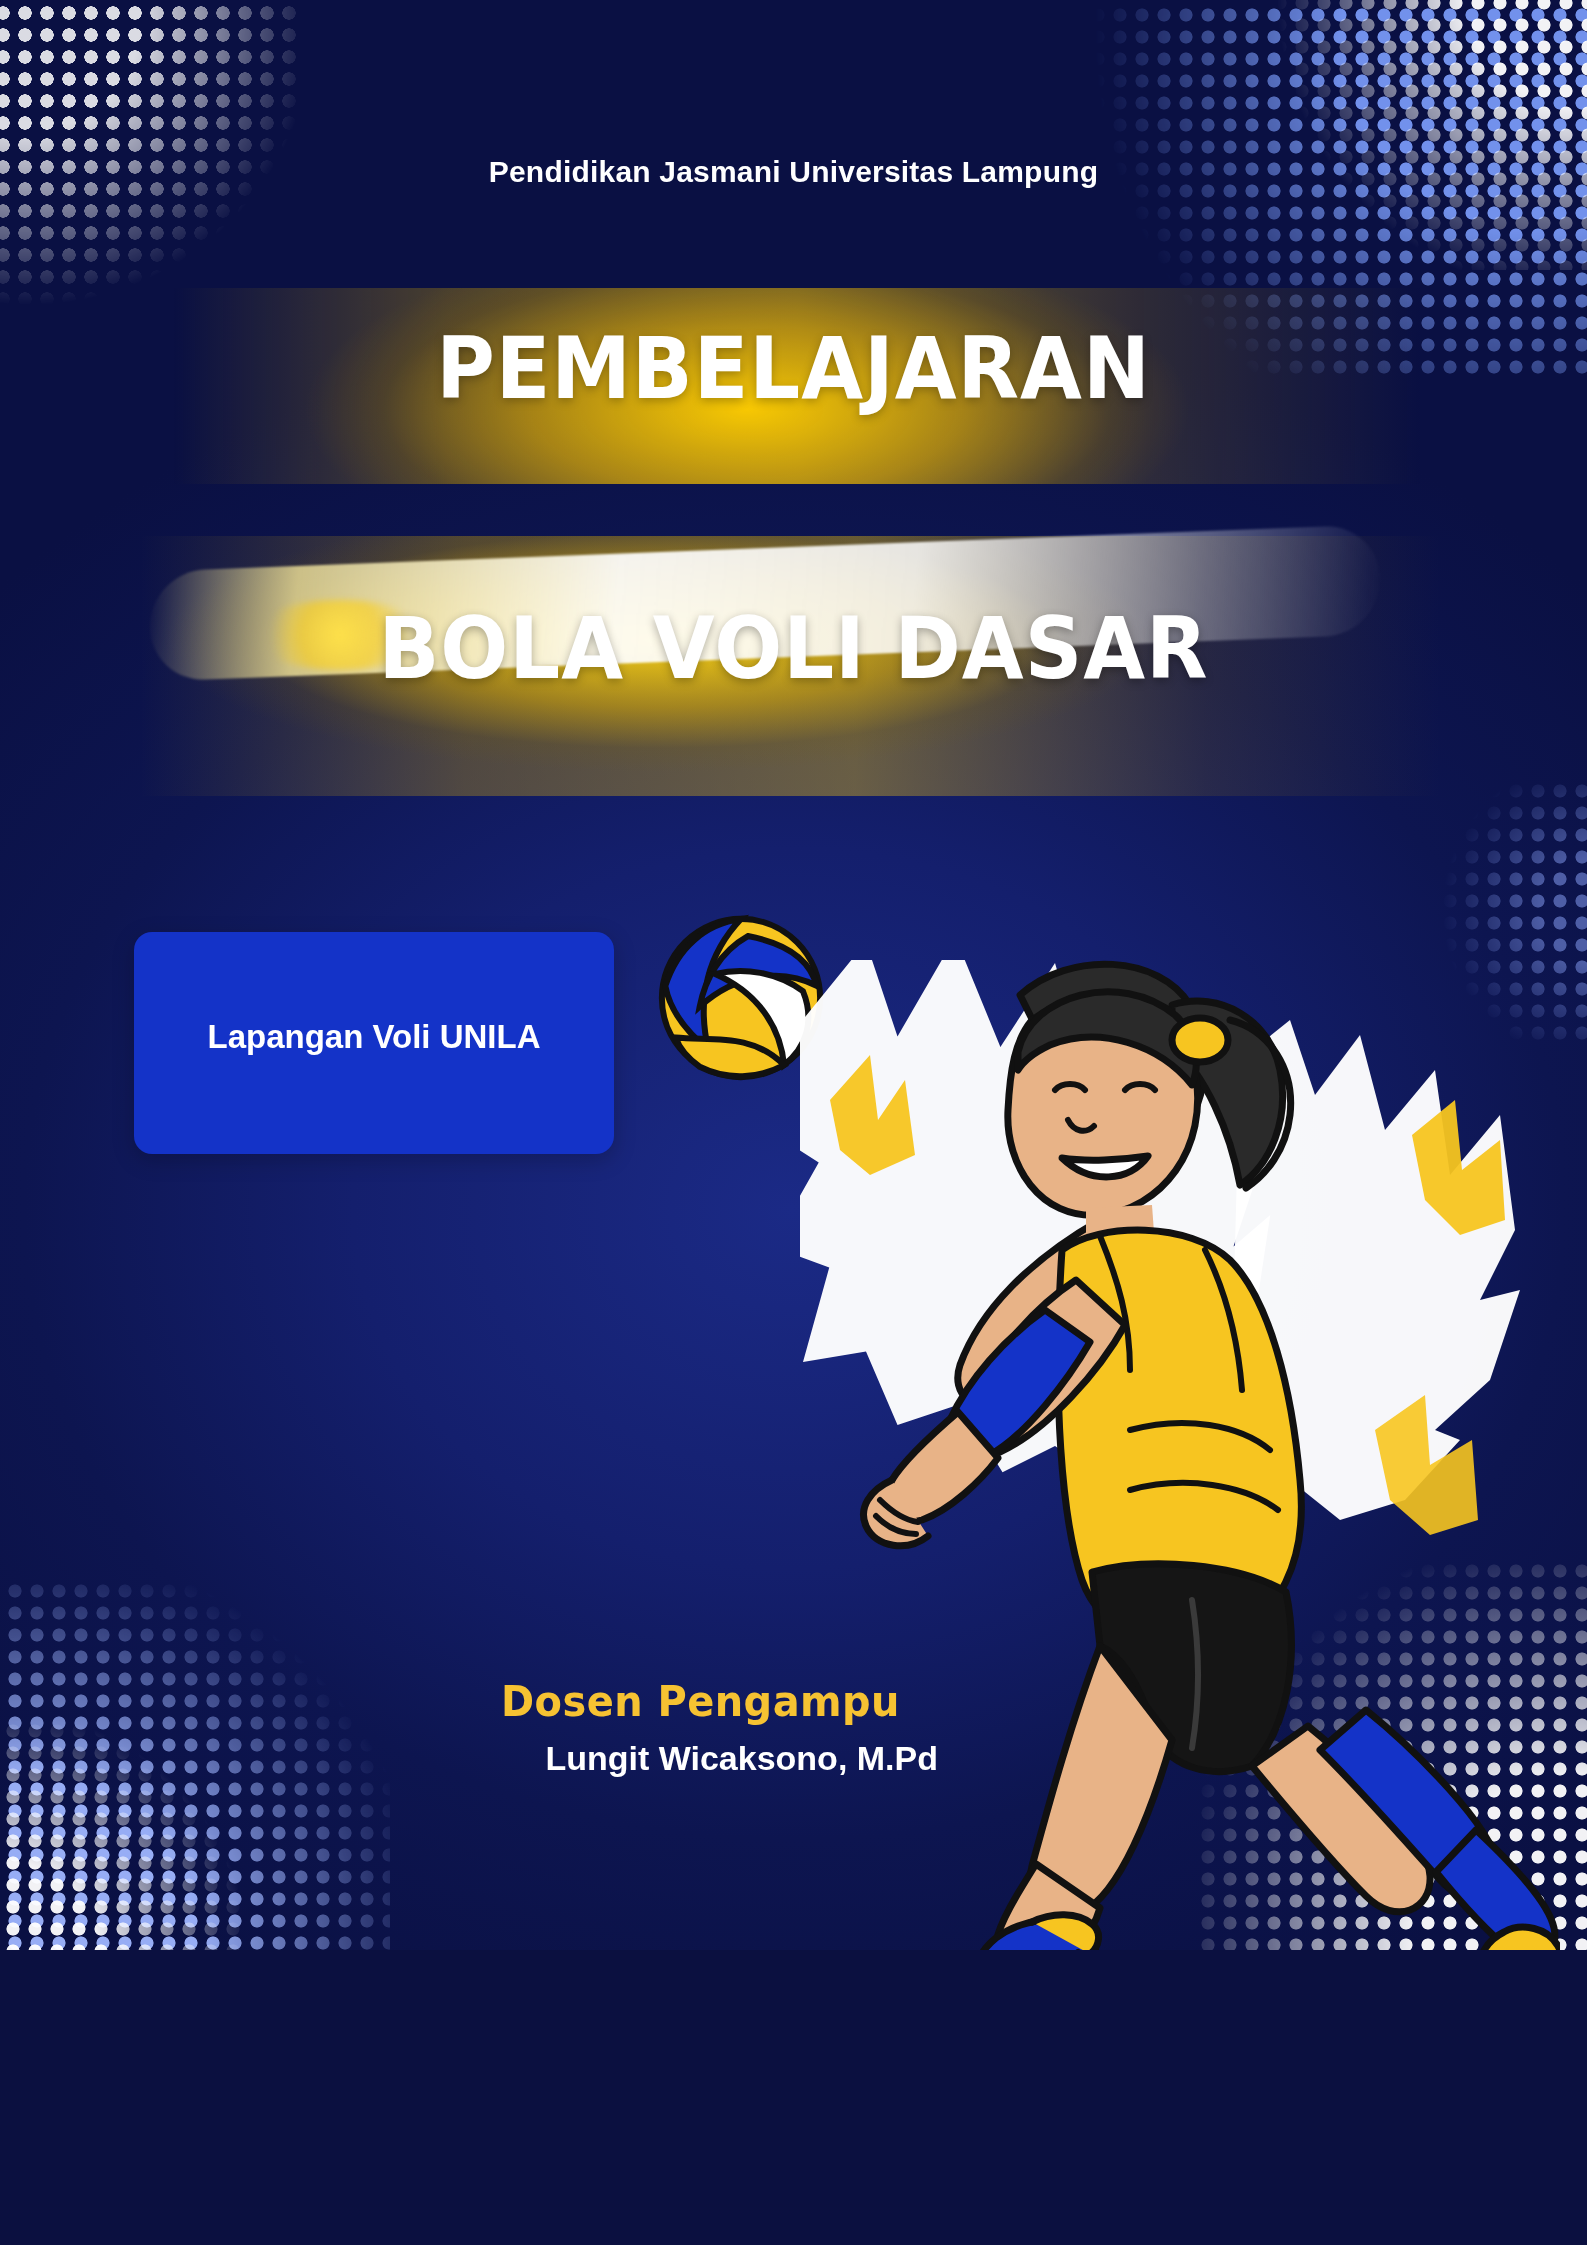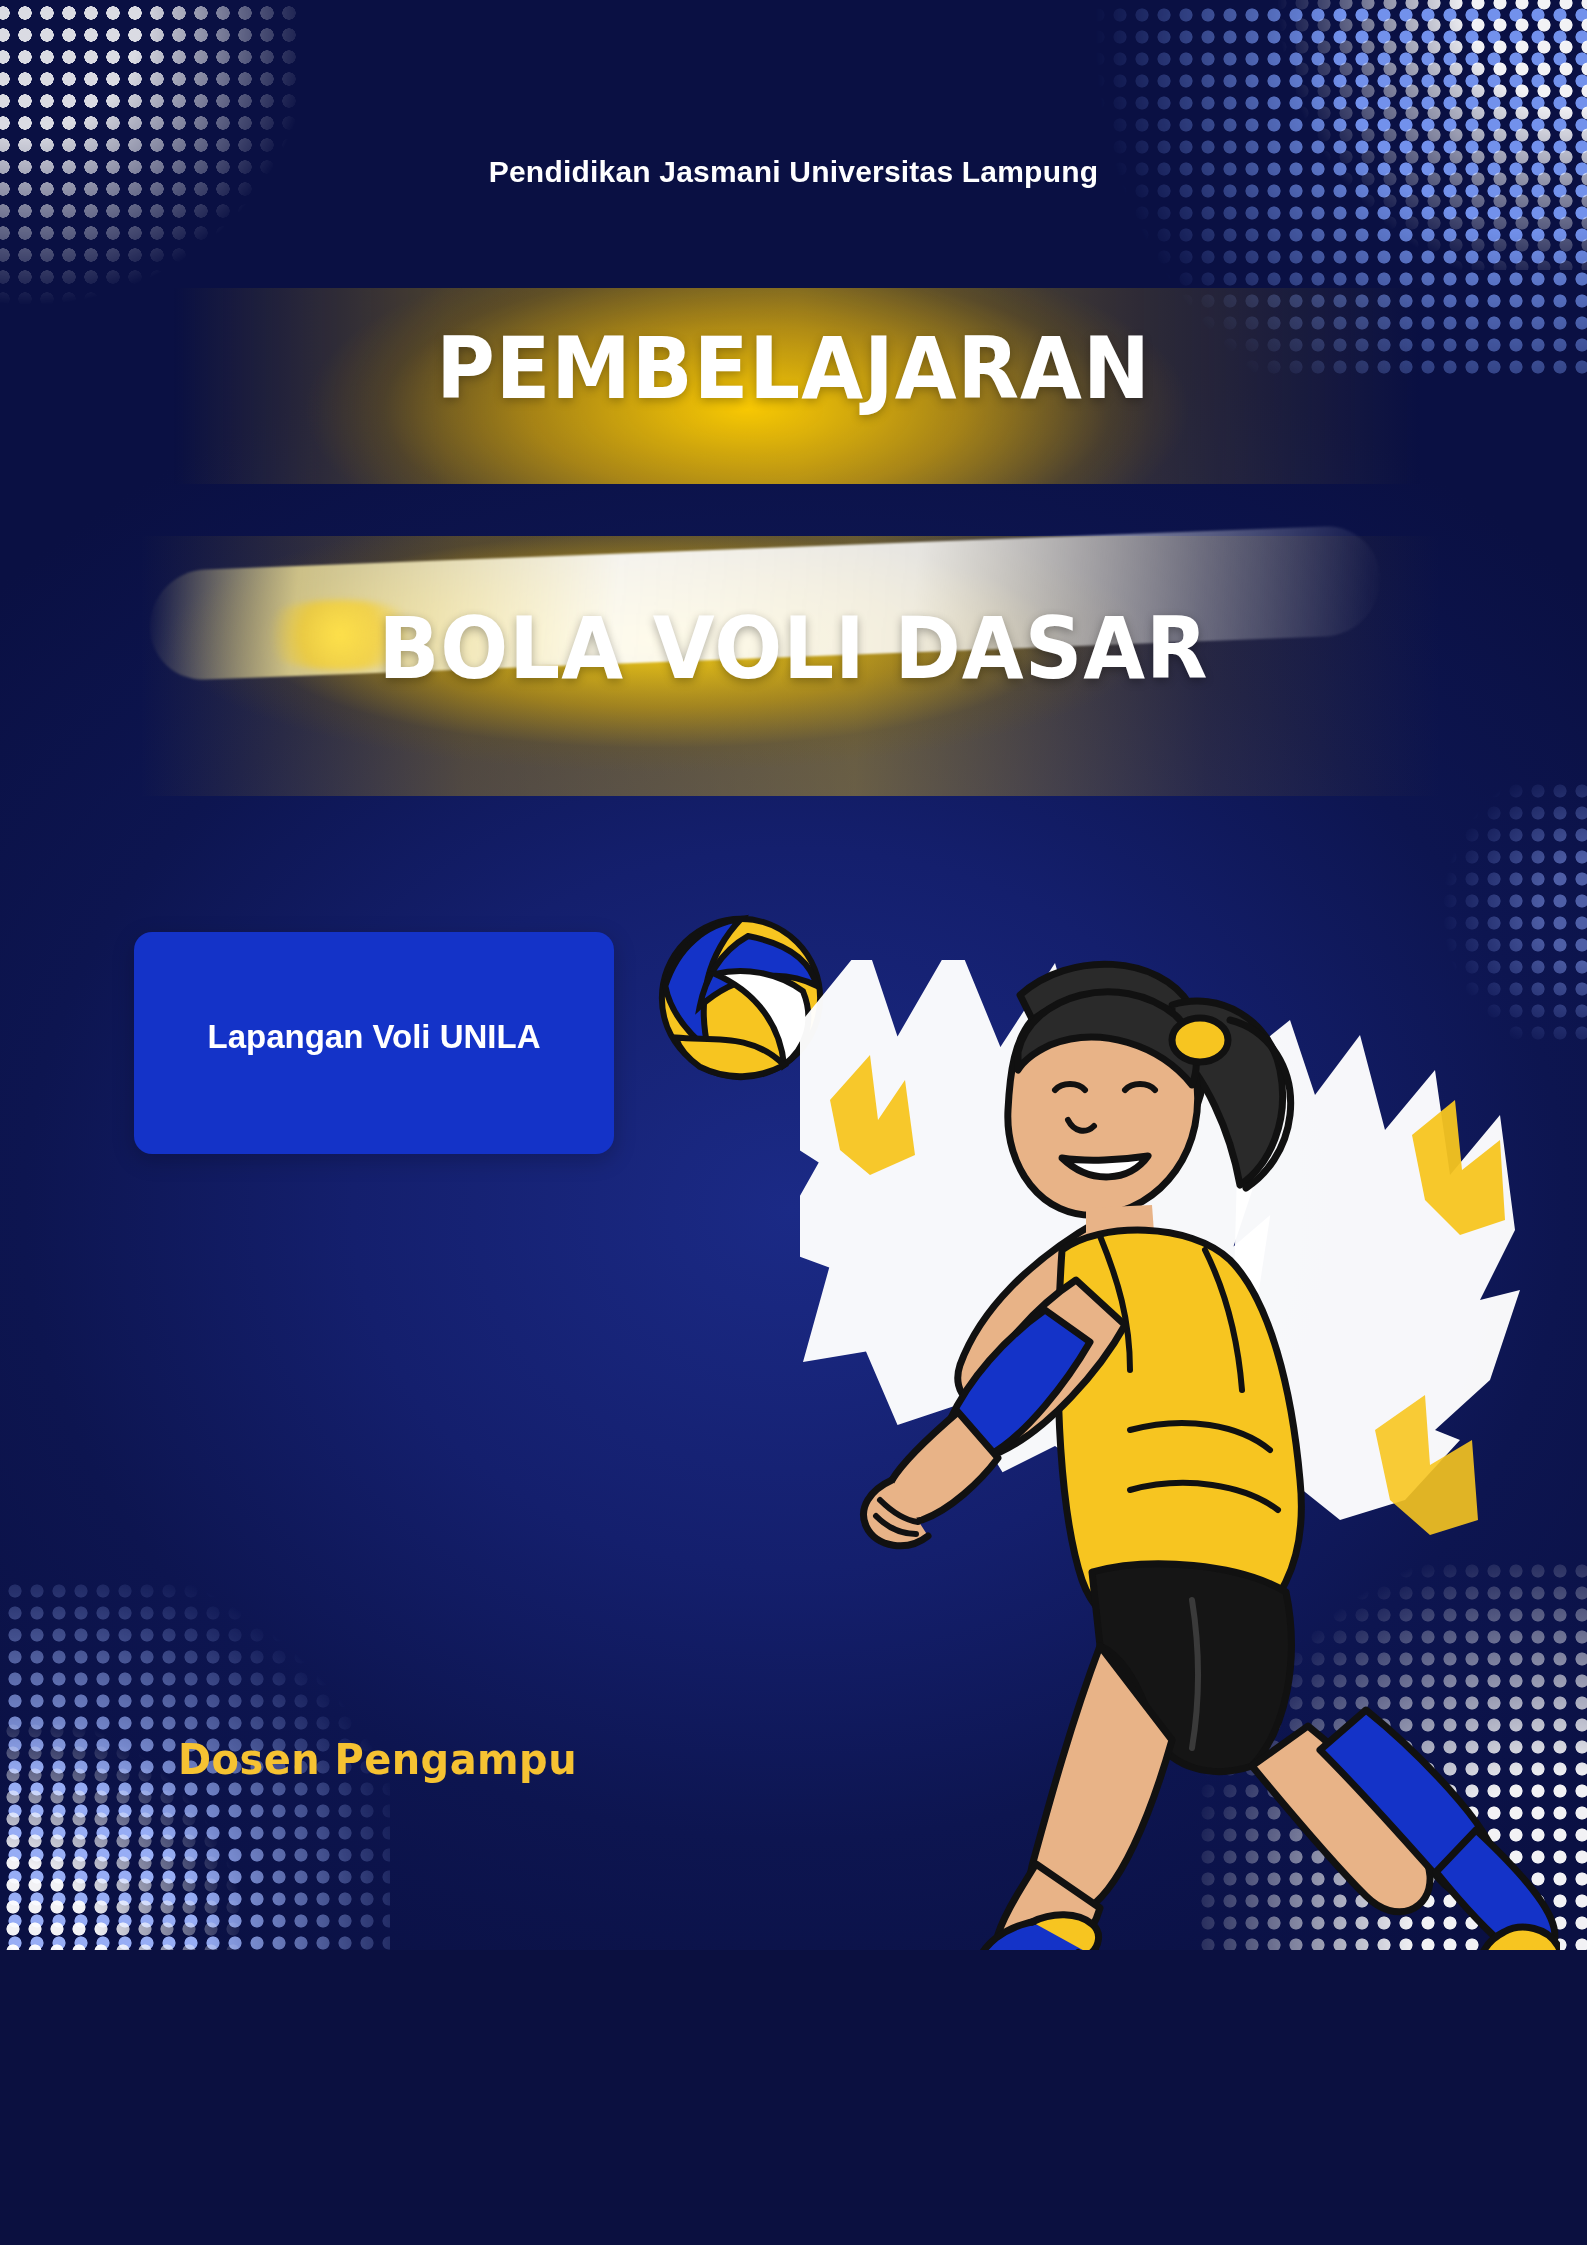--- a/index.html
+++ b/index.html
@@ -208,22 +208,23 @@
     left: 800px;
     top: 960px;
     width: 760px;
     height: 1060px;
   }
 
   
   .credits {
     position: absolute;
     left: 178px;
-    bottom: 156px;
+    bottom: 168px;
     width: 760px;
+    text-align: right;
   }
   .credits-title {
     color: #f6c232;
     font-family: "DejaVu Sans", sans-serif;
     font-size: 42px;
     font-weight: bold;
     letter-spacing: .5px;
     margin-bottom: 10px;
     transform: scaleX(.95);
     transform-origin: left center;
@@ -338,15 +339,16 @@
       <path d="M636 912 C 662 944 690 974 710 990 C 734 1010 760 996 754 968 C 748 940 706 898 676 870 Z" fill="#1433c8"></path>
 
       <path d="M704 972 C 722 962 748 968 758 986 C 770 1008 762 1038 740 1046 C 716 1054 690 1038 682 1014
                C 676 996 688 980 704 972 Z" fill="#f7c520"></path>
       <path d="M700 1004 C 718 1014 740 1016 756 1008" fill="none" stroke-width="6"></path>
     </g>
   </svg>
 
   <div class="credits">
     <div class="credits-title">Dosen Pengampu</div>
+    <div class="credits-name">Lungit Wicaksono, M.Pd</div>
   </div>
 
 </div>
 
 </body></html>

